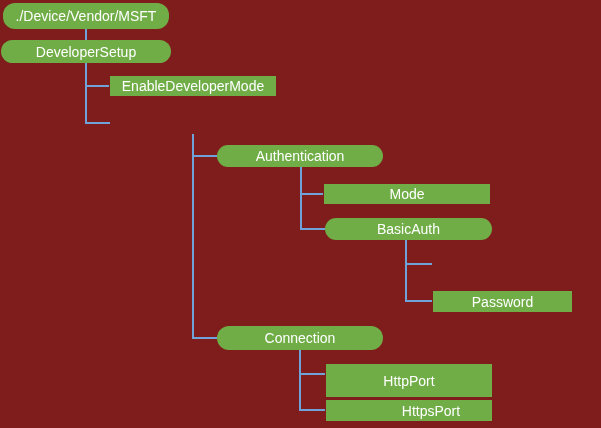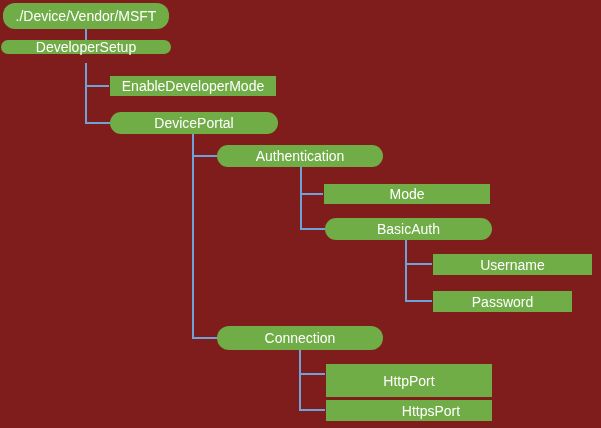--- a/index.html
+++ b/index.html
@@ -22,21 +22,21 @@
     line-height: 1;
     box-sizing: border-box;
     white-space: nowrap;
   }
   .pill { border-radius: 12px; }
   .rect { border: 1px solid #7f1d1d; }
   .seg  { position: absolute; background: #6FA2D8; }
 
   
   .n-msft    { left:3px;   top:3px;   width:166px; height:26px; }
-  .n-devsetup{ left:1px;   top:40px;  width:170px; height:14px; }
+  .n-devsetup{ left:1px;   top:40px;  width:170px; height:23px; }
   .n-edm     { left:109px; top:75px;  width:168px; height:22px; }
   .n-dp      { left:110px; top:112px; width:168px; height:22px; }
   .n-auth    { left:217px; top:145px; width:166px; height:22px; }
   .n-mode    { left:323px; top:183px; width:168px; height:22px; }
   .n-ba      { left:325px; top:218px; width:167px; height:22px; }
   .n-user    { left:432px; top:253px; width:161px; height:23px; }
   .n-pass    { left:432px; top:290px; width:141px; height:23px; }
   .n-conn    { left:217px; top:326px; width:166px; height:24px; }
   .n-http    { left:325px; top:363px; width:168px; height:35px; }
   .n-https   { left:325px; top:399px; width:168px; height:23px;padding-left:44px; }
@@ -77,23 +77,21 @@
   <div class="seg s11"></div>
   <div class="seg s12"></div>
   <div class="seg s13"></div>
   <div class="seg s14"></div>
   <div class="seg s15"></div>
   <div class="seg s16"></div>
 
   <div class="node pill n-msft">./Device/Vendor/MSFT</div>
   <div class="node pill n-devsetup">DeveloperSetup</div>
   <div class="node rect n-edm">EnableDeveloperMode</div>
-  <div class="node pill n-dp">DevicePortal</div>
   <div class="node pill n-auth">Authentication</div>
   <div class="node pill n-ba">BasicAuth</div>
   <div class="node rect n-mode">Mode</div>
-  <div class="node rect n-user">Username</div>
   <div class="node rect n-pass">Password</div>
   <div class="node pill n-conn">Connection</div>
   <div class="node rect n-http">HttpPort</div>
   <div class="node rect n-https">HttpsPort</div>
 
 </div>
 
 </body></html>

